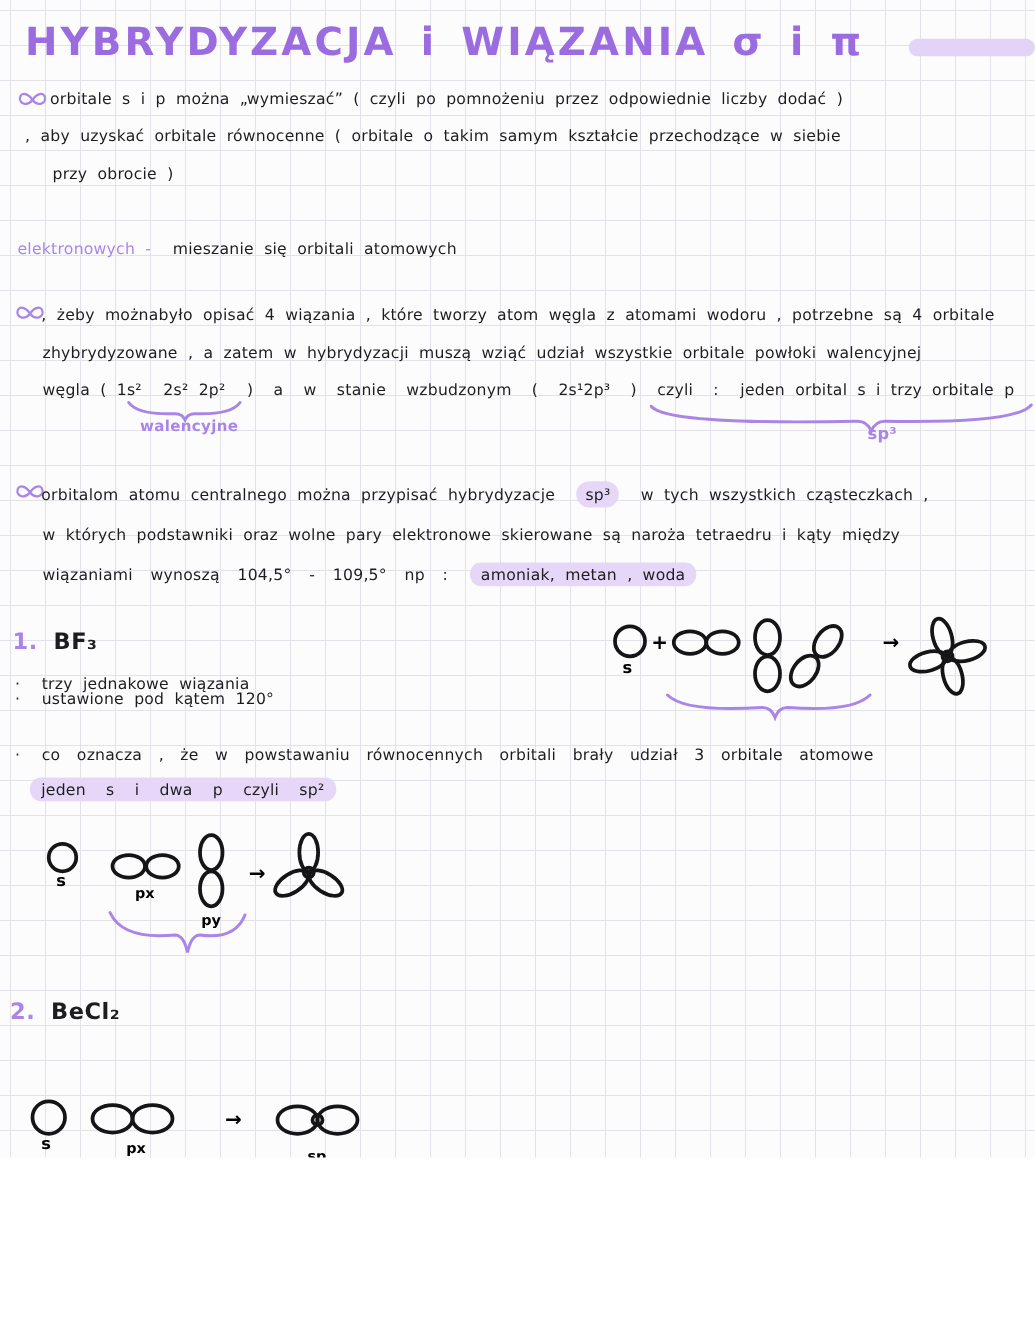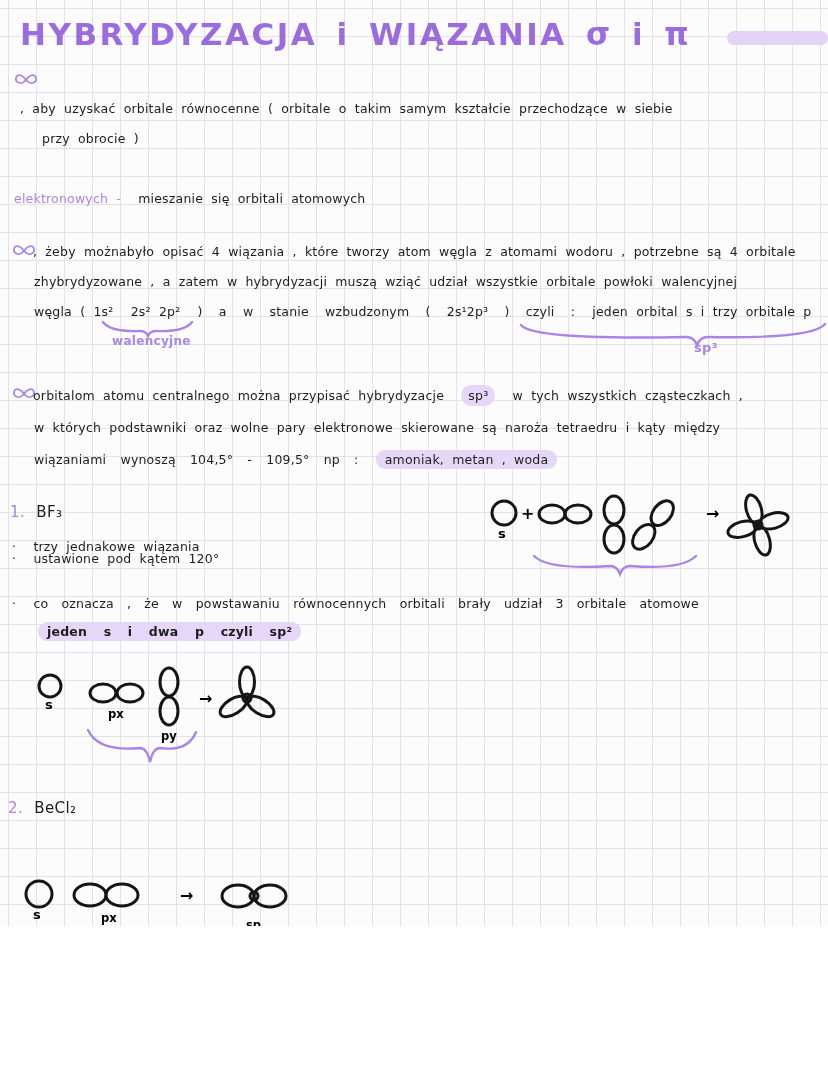--- a/index.html
+++ b/index.html
@@ -22,38 +22,39 @@
     font-size:31px;font-weight:bold;letter-spacing:2.5px;
     color:#9b6ce0;word-spacing:6px;
   }
   .stripe{
     width:101px;height:14px;border-radius:7px;background:#e3d3f7;
   }
   .purple{color:#a985e8;}
   .hl{background:#e6d7f8;border-radius:9px;padding:2px 9px;}
   .hl-round{background:#e6d7f8;border-radius:12px;padding:3px 7px;}
   .line > span{margin-right:9px;}
-  .heading{font-size:15px;font-weight:normal;letter-spacing:.4px;text-align:center;}
+  .heading{font-size:18px;font-weight:bold;letter-spacing:.4px;text-align:center;}
   .heading > span{margin-right:6px;}
   .small-label{font-size:12px;font-weight:bold;letter-spacing:.3px;}
   svg text{font-family:"DejaVu Sans",sans-serif;}
   .orbital-stroke{fill:none;stroke:#151518;stroke-width:3;stroke-linecap:round;}
   .brace{fill:none;stroke:#a985e8;stroke-width:2.4;stroke-linecap:round;}
 </style>
 </head>
 <body>
 
 <div class="page">
 
   <div class="abs title" style="left:20px;top:16px;">HYBRYDYZACJA i WIĄZANIA σ i π</div>
   <div class="abs stripe" style="left:727px;top:31px;"></div>
 
   <svg class="abs" style="left:14px;top:72px;" width="24" height="17" viewBox="0 0 24 17">
     <path d="M12 8 C 9 3, 3 1, 2 6 C 1 10, 7 14, 12 8 C 15 3, 21 1, 22 6 C 23 10, 17 14, 12 8 Z" fill="none" stroke="#a985e8" stroke-width="1.8"></path>
   </svg>
+  <div class="abs hand" style="left:40px;top:71px;">orbitale s i p można „wymieszać” ( czyli po pomnożeniu przez odpowiednie liczby dodać )</div>
   <div class="abs hand" style="left:20px;top:101px;">, aby uzyskać orbitale równocenne ( orbitale o takim samym kształcie przechodzące w siebie</div>
   <div class="abs hand" style="left:42px;top:131px;">przy obrocie )</div>
 
   <div class="abs hand line" style="left:14px;top:191px;">
     <span class="purple">elektronowych -</span>
     <span>mieszanie się orbitali atomowych</span>
   </div>
 
   <svg class="abs" style="left:12px;top:243px;" width="24" height="17" viewBox="0 0 24 17">
     <path d="M12 8 C 9 3, 3 1, 2 6 C 1 10, 7 14, 12 8 C 15 3, 21 1, 22 6 C 23 10, 17 14, 12 8 Z" fill="none" stroke="#a985e8" stroke-width="1.8"></path>
@@ -126,21 +127,21 @@
     <span>trzy jednakowe wiązania</span>
   </div>
   <div class="abs hand line" style="left:12px;top:551px;">
     <span>·</span>
     <span>ustawione pod kątem 120°</span>
   </div>
   <div class="abs hand line" style="left:12px;top:596px;">
     <span>·</span>
     <span style="word-spacing:9px;margin-top:45px;">co oznacza , że w powstawaniu równocennych orbitali brały udział 3 orbitale atomowe</span>
   </div>
-  <div class="abs hand hl" style="left:38px;top:622px;word-spacing:12px;font-weight:bold;">jeden s i dwa p czyli sp²</div>
+  <div class="abs hand hl" style="left:24px;top:622px;word-spacing:12px;">jeden s i dwa p czyli sp²</div>
 
   <svg class="abs" style="left:24px;top:660px;" width="280" height="112" viewBox="0 0 280 112">
     <circle cx="26" cy="26" r="11" class="orbital-stroke"></circle>
     <text x="21" y="49" font-size="13" font-weight="bold">s</text>
     <g>
       <ellipse cx="79" cy="33" rx="13" ry="9" class="orbital-stroke"></ellipse>
       <ellipse cx="106" cy="33" rx="13" ry="9" class="orbital-stroke"></ellipse>
     </g>
     <text x="84" y="58" font-size="11.5" font-weight="bold">px</text>
     <g>

